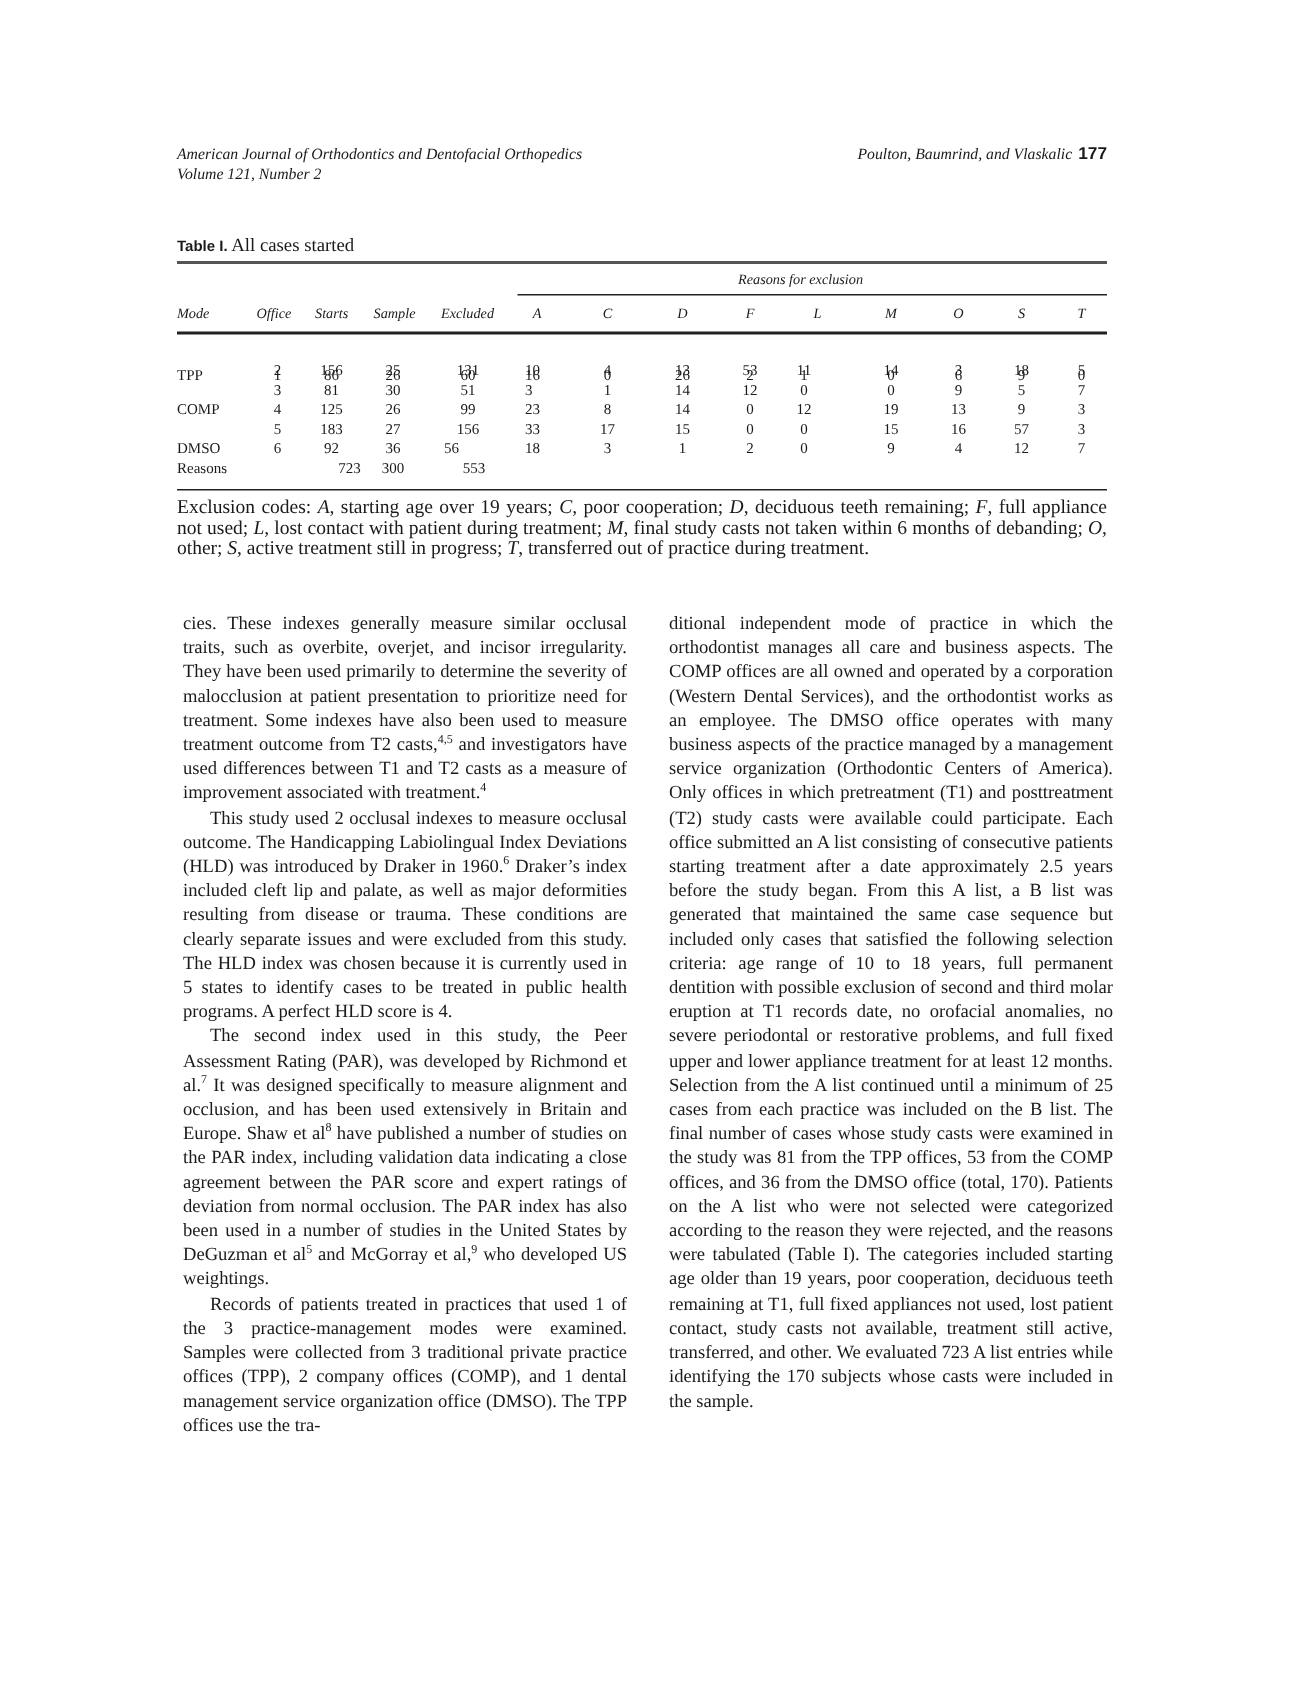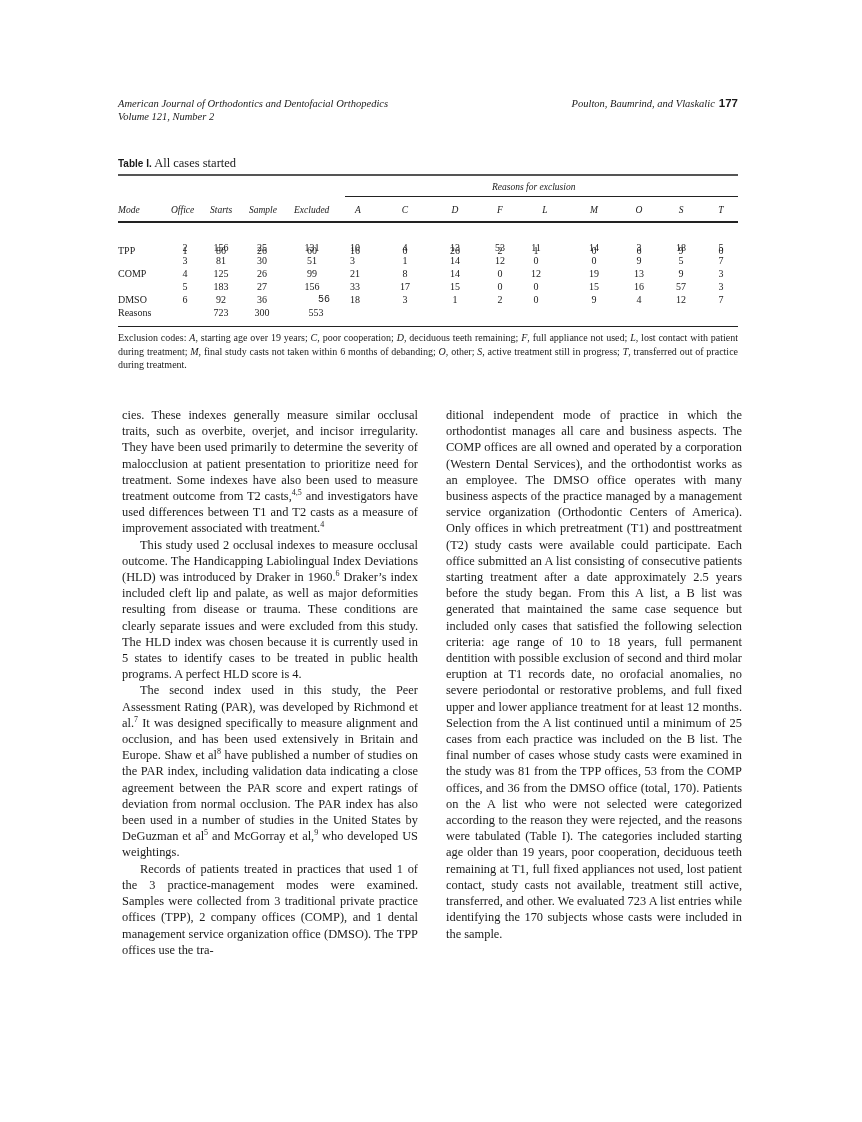--- a/index.html
+++ b/index.html
@@ -21,21 +21,21 @@
 
   .table { position: absolute; left: 118px; top: 178px; width: 620px; font-size: 10px; }
   .spanner { position: absolute; top: 4px; left: 374px; font-style: italic; font-size: 9.5px; }
   .hdr, .row { position: absolute; left: 0; width: 620px; height: 12px; }
   .hdr span { position: absolute; font-style: italic; font-size: 9.5px; }
   .row span { position: absolute; }
   .c { text-align: center; width: 30px; }
   .r { text-align: center; }
 
   .footnote { position: absolute; left: 118px; top: 331px; width: 620px;
-              font-size: 10px; line-height: 13.5px; text-align: justify; }
+              font-size: 13px; line-height: 13.5px; text-align: justify; }
   .footnote i { font-style: italic; }
 
   .col { position: absolute; top: 407px; width: 296px; font-size: 12.4px;
          line-height: 16.2px; text-align: justify; hyphens: manual; }
   .col.left { left: 122px; }
   .col.right { left: 446px; }
   .col p { margin: 0; }
   .col p.indent { text-indent: 18px; }
   sup { font-size: 8px; line-height: 0; vertical-align: 5px; }
 </style>
@@ -128,21 +128,21 @@
     <span class="c" style="left:506px;">9</span>
     <span class="c" style="left:548px;">5</span>
     <span class="c" style="left:588px;">7</span>
   </div>
   <div class="row" style="top:90px;">
     <span style="left:0;font-family:Liberation Serif, serif;">COMP</span>
     <span class="c" style="left:52px;">4</span>
     <span class="r" style="left:90px; width:26px;">125</span>
     <span class="r" style="left:130px; width:28px;">26</span>
     <span class="r" style="left:176px; width:36px;">99</span>
-    <span style="left:232px;">21</span>
+    <span style="left:232px;">23</span>
     <span class="c" style="left:272px;">8</span>
     <span class="c" style="left:322px;">14</span>
     <span class="c" style="left:367px;">0</span>
     <span class="r" style="left:405px; width:26px;">12</span>
     <span class="c" style="left:461px;">19</span>
     <span class="c" style="left:506px;">13</span>
     <span class="c" style="left:548px;">9</span>
     <span class="c" style="left:588px;">3</span>
   </div>
   <div class="row" style="top:103px;">
@@ -159,34 +159,34 @@
     <span class="c" style="left:461px;">15</span>
     <span class="c" style="left:506px;">16</span>
     <span class="c" style="left:548px;">57</span>
     <span class="c" style="left:588px;">3</span>
   </div>
   <div class="row" style="top:116px;">
     <span style="left:0;">DMSO</span>
     <span class="c" style="left:52px;">6</span>
     <span class="r" style="left:90px; width:26px;">92</span>
     <span class="r" style="left:130px; width:28px;">36</span>
-    <span class="r" style="left:188px; width:36px;font-family:Liberation Mono, monospace;">56</span>
+    <span class="r" style="left:165px; width:36px;">56</span>
     <span style="left:232px;">18</span>
     <span class="c" style="left:272px;">3</span>
     <span class="c" style="left:322px;">1</span>
     <span class="c" style="left:367px;">2</span>
     <span class="r" style="left:405px; width:26px;">0</span>
     <span class="c" style="left:461px;">9</span>
     <span class="c" style="left:506px;">4</span>
     <span class="c" style="left:548px;">12</span>
     <span class="c" style="left:588px;">7</span>
   </div>
   <div class="row" style="top:129px;">
     <span style="left:0;">Reasons</span>
-    <span class="r" style="left:90px; width:26px;">723</span>
+    <span class="r" style="left:102px; width:26px;">723</span>
     <span class="r" style="left:130px; width:28px;">300</span>
     <span class="r" style="left:180px; width:36px;">553</span>
   </div>
 </div>
 
 <div class="rule-thin" style="left:118px; width:620px; top:326px;"></div>
 
 <div class="footnote">
   <span>Exclusion codes: </span><i>A</i><span>, starting age over 19 years; </span><i>C</i><span>, poor cooperation; </span><i>D</i><span>, deciduous teeth remaining; </span><i>F</i><span>, full appliance not used; </span><i>L</i><span>, lost contact with patient during treatment; </span><i>M</i><span>, final study casts not taken within 6 months of debanding; </span><i>O</i><span>, other; </span><i>S</i><span>, active treatment still in progress; </span><i>T</i><span>, transferred out of practice during treatment.</span>
 </div>

